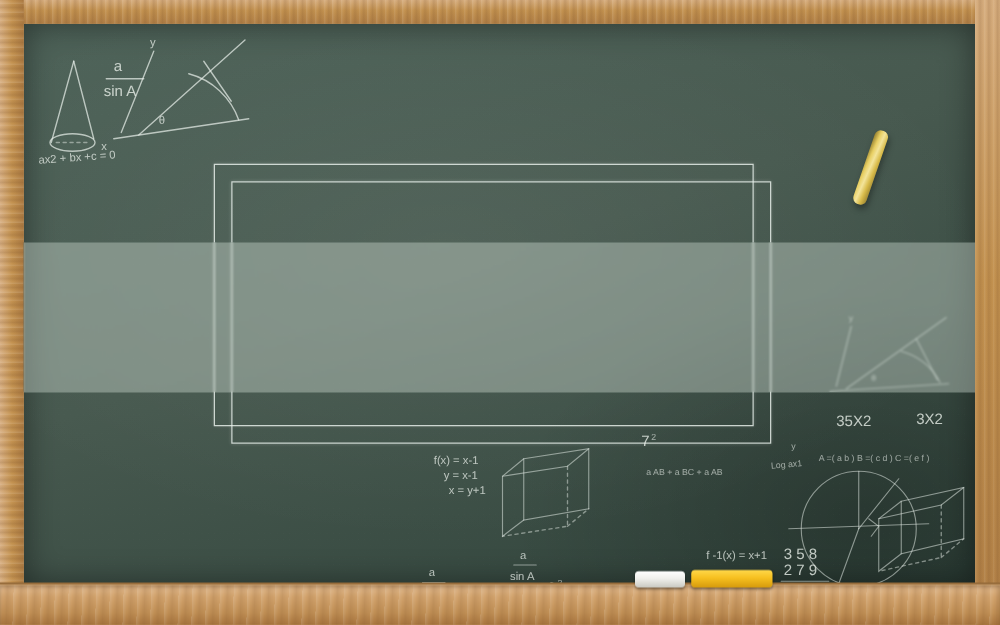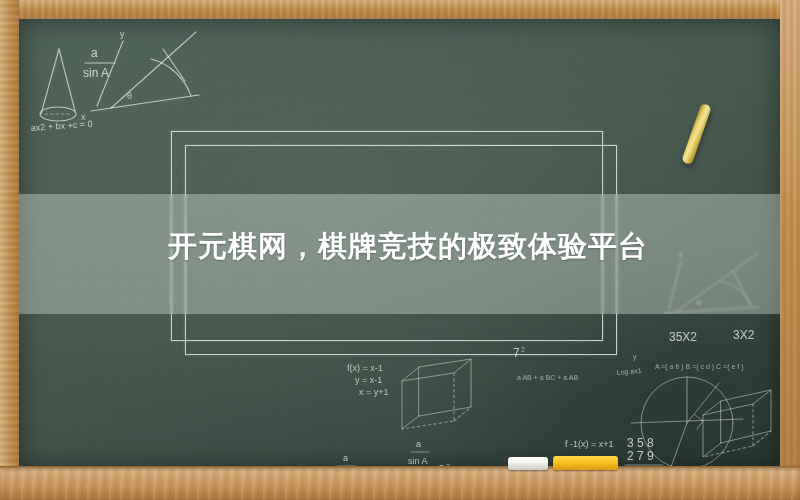--- a/index.html
+++ b/index.html
@@ -301,21 +301,20 @@
           <path class="chalk-stroke chalk-dash" d="M734 427 L752 412"></path>
         </g>
       </svg>
     </div>
 
     <div class="chalk-rect" id="deco-rect-outer"></div>
     <div class="chalk-rect" id="deco-rect-inner"></div>
 
     <div id="title-banner"></div>
 
-    <div id="headline">开元棋网，棋牌竞技的极致体验平台</div>
 
     <div class="chalk-stick" id="chalk-stick-yellow-board"></div>
 
   </div>
 
   <div class="frame-wood" id="frame-top"></div>
   <div class="frame-wood" id="frame-left"></div>
   <div class="frame-wood" id="frame-right"></div>
 
   <div id="tray-lip"></div>

